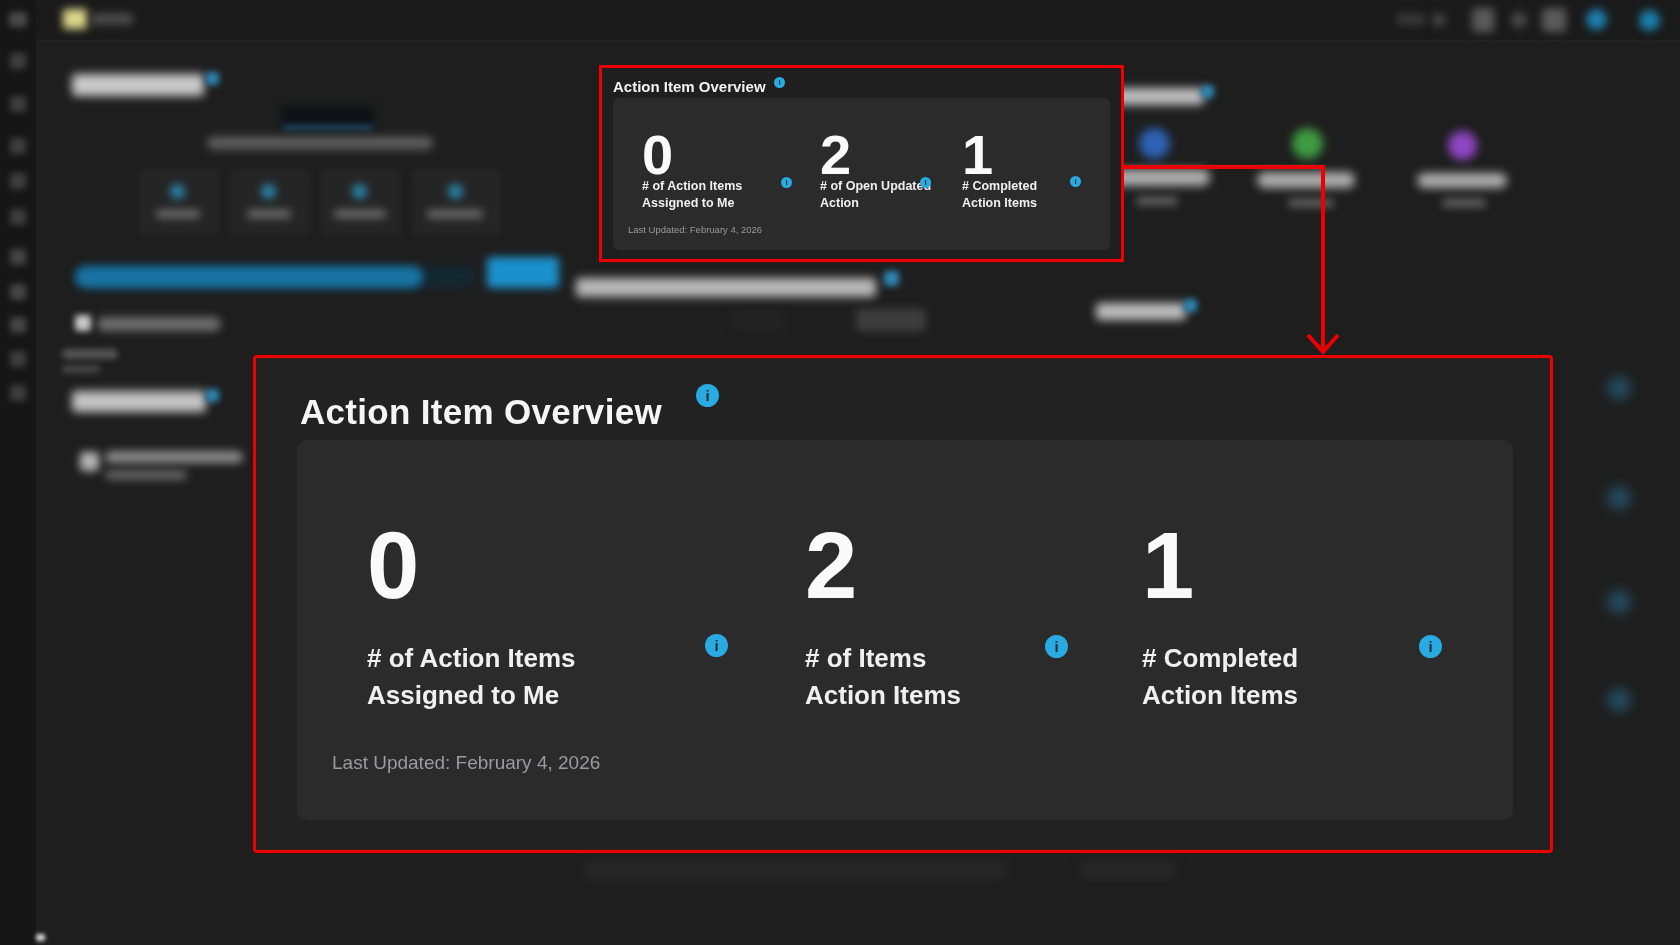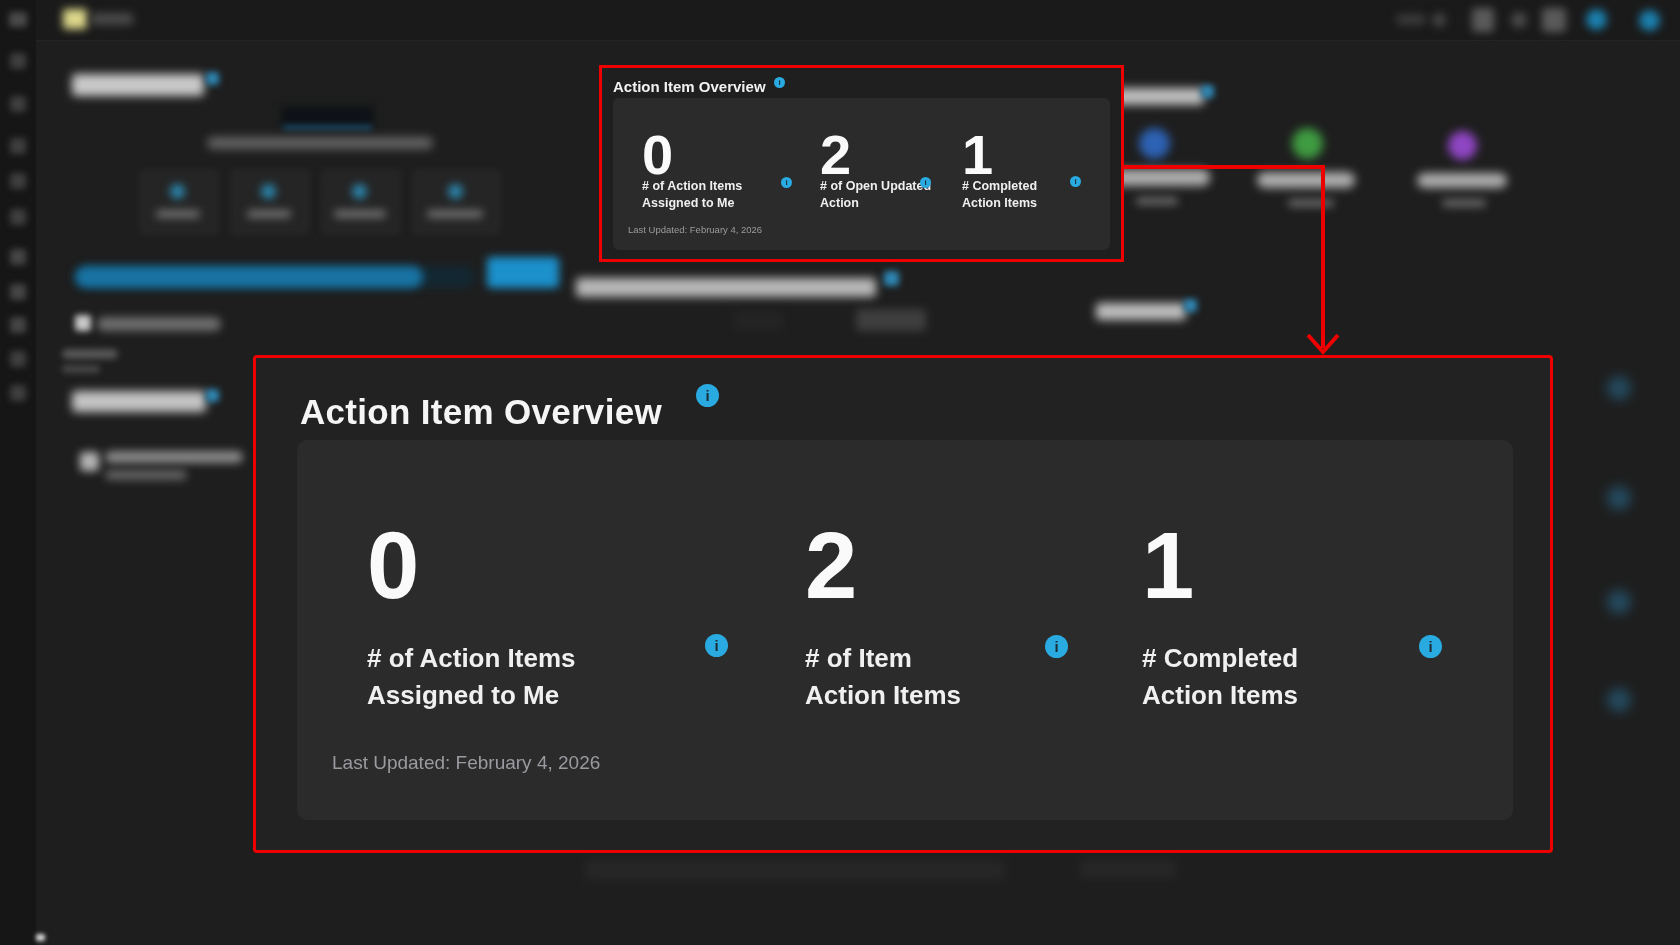--- a/index.html
+++ b/index.html
@@ -176,21 +176,21 @@
       </span>
     <div class="panel">
       <div class="num" style="left:70px;">0</div>
       <div class="num" style="left:508px;">2</div>
       <div class="num" style="left:845px;">1</div>
       <div class="lbl" style="left:70px;">
         <div># of Action Items</div>
         <div>Assigned to Me</div>
       </div>
       <div class="lbl" style="left:508px;">
-        <div># of Item</div>
+        <div># of Items</div>
         <div>Action Items</div>
       </div>
       <div class="lbl" style="left:845px;">
         <div># Completed</div>
         <div>Action Items</div>
       </div>
       <span class="info-badge lg" style="left:408px;top:194px;">
           <span>i</span>
         </span>
       <span class="info-badge lg" style="left:748px;top:195px;">

